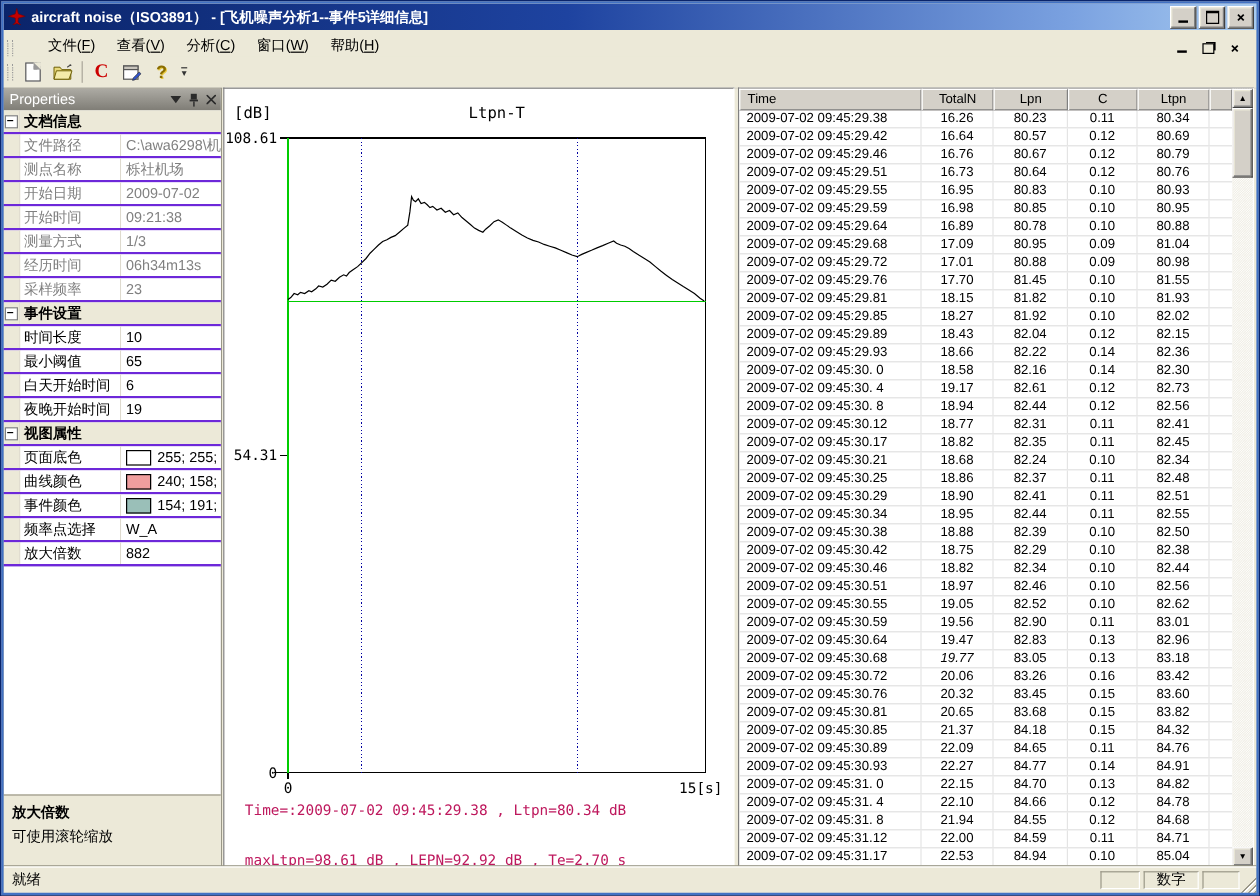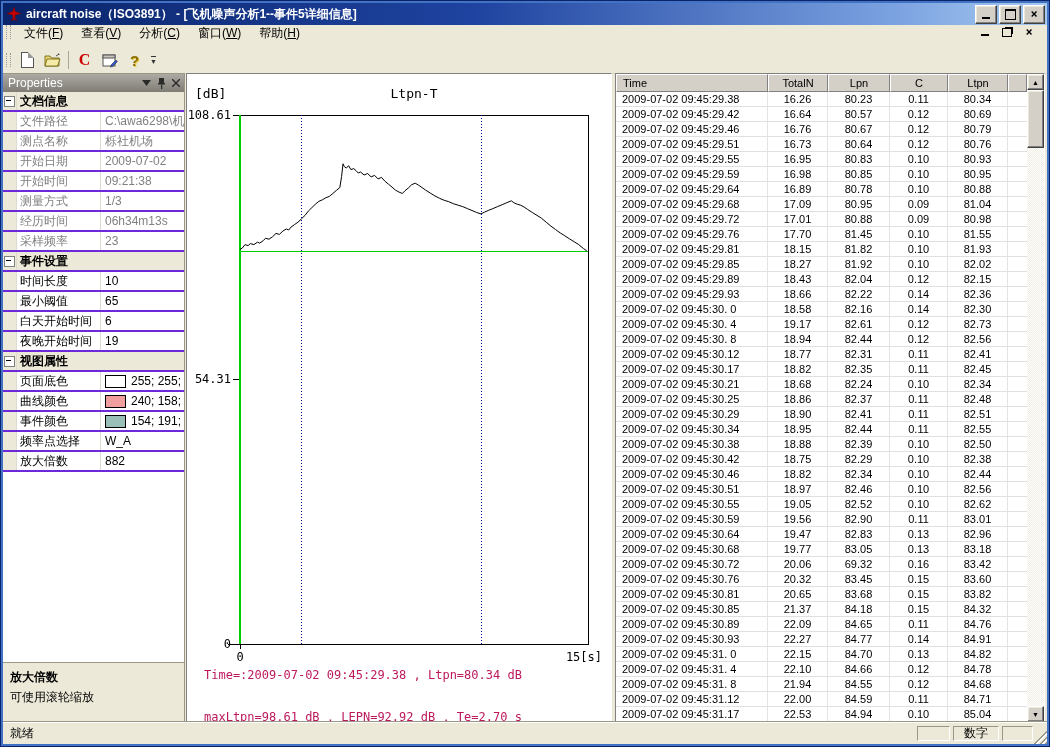--- a/index.html
+++ b/index.html
@@ -27,21 +27,21 @@
     display:flex;align-items:center;justify-content:center;
     font-size:10px;color:#000;line-height:1;
   }
   .glyph-min{width:8px;height:2px;background:#000;margin-top:8px;}
   .glyph-max{width:9px;height:8px;border:1px solid #000;border-top:2px solid #000;}
   .glyph-close{font-size:12px;font-weight:bold;font-family:"DejaVu Sans Mono",monospace;}
 
   
   #menubar{
     position:absolute;left:3px;top:25px;right:3px;height:22px;background:#ECE9D8;
-    display:flex;align-items:flex-start;font-size:12px;
+    display:flex;align-items:flex-end;font-size:12px;gap:16px;
   }
   .grip{width:3px;height:14px;margin:0 4px 0 3px;border-left:1px dotted #9a9a9a;border-right:1px dotted #9a9a9a;}
   .menu-item{padding:3px 9px;cursor:default;}
   .menu-item u{text-decoration:underline;}
   #mdi-btns{margin-left:auto;display:flex;gap:6px;padding-right:10px;align-items:center;}
   .mdi-btn{width:16px;height:14px;display:flex;align-items:center;justify-content:center;color:#000;}
   .glyph-restore{width:8px;height:7px;border:1px solid #000;box-shadow:2px -2px 0 -1px #000;}
 
   
   #toolbar{
@@ -567,29 +567,29 @@
       </div>
       <div class="tr">
         <div class="td first" style="width: 152px;">2009-07-02 09:45:30.64</div>
         <div class="td" style="width: 60px;">19.47</div>
         <div class="td" style="width: 62px;">82.83</div>
         <div class="td" style="width: 58px;">0.13</div>
         <div class="td" style="width: 60px;">82.96</div>
       </div>
       <div class="tr">
         <div class="td first" style="width: 152px;">2009-07-02 09:45:30.68</div>
-        <div class="td" style="width: 60px;">19.77</div>
+        <div class="td" style="width: 60px; font-style: italic;">19.77</div>
         <div class="td" style="width: 62px;">83.05</div>
         <div class="td" style="width: 58px;">0.13</div>
         <div class="td" style="width: 60px;">83.18</div>
       </div>
       <div class="tr">
         <div class="td first" style="width: 152px;">2009-07-02 09:45:30.72</div>
         <div class="td" style="width: 60px;">20.06</div>
-        <div class="td" style="width: 62px;">69.32</div>
+        <div class="td" style="width: 62px;">83.26</div>
         <div class="td" style="width: 58px;">0.16</div>
         <div class="td" style="width: 60px;">83.42</div>
       </div>
       <div class="tr">
         <div class="td first" style="width: 152px;">2009-07-02 09:45:30.76</div>
         <div class="td" style="width: 60px;">20.32</div>
         <div class="td" style="width: 62px;">83.45</div>
         <div class="td" style="width: 58px;">0.15</div>
         <div class="td" style="width: 60px;">83.60</div>
       </div>

